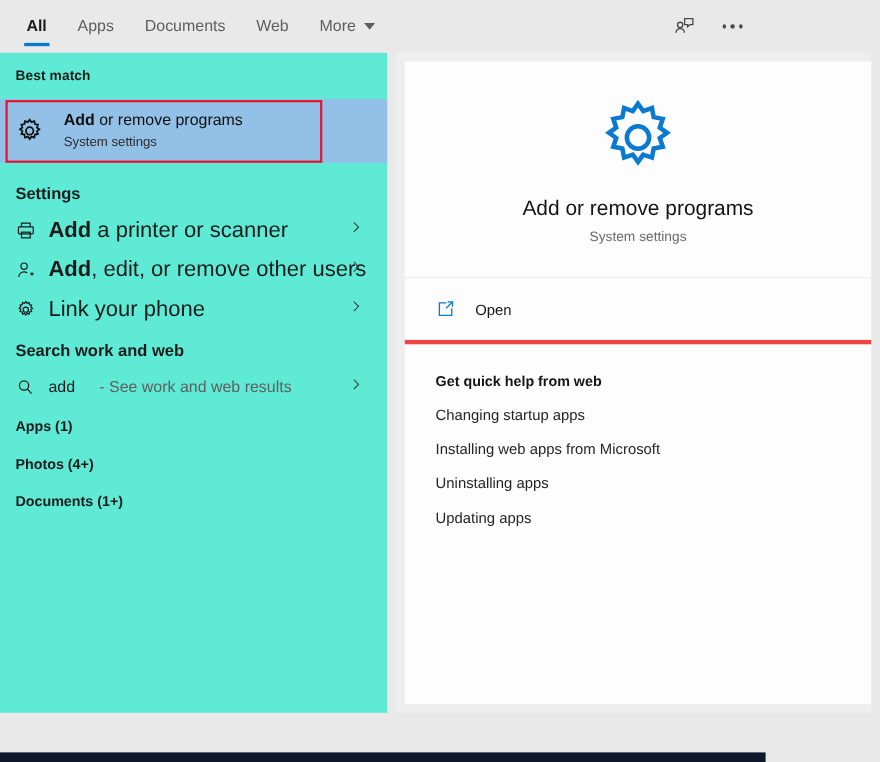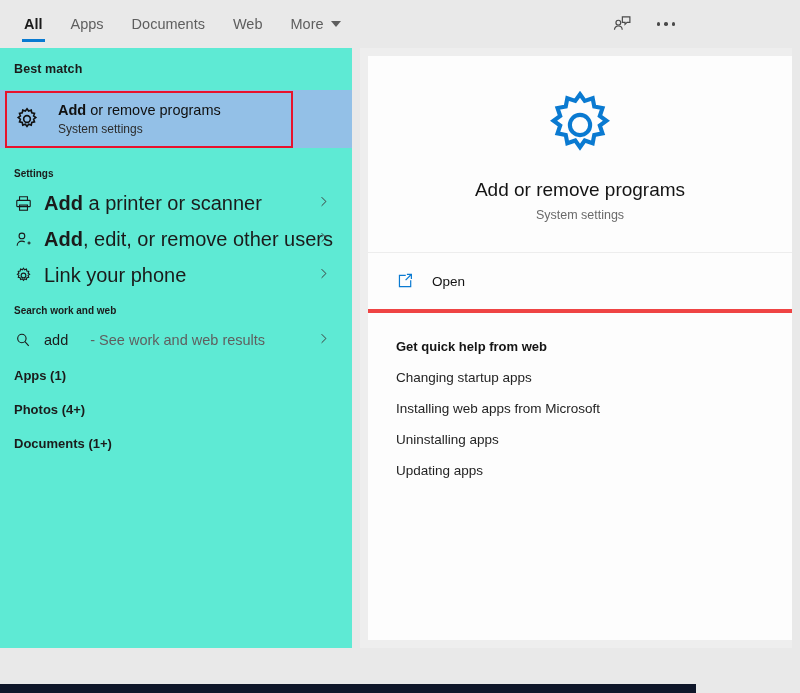--- a/index.html
+++ b/index.html
@@ -38,21 +38,21 @@
   .bm-sub{font-size:12px;color:#2b2b2b;line-height:16px;margin-top:2px;}
   .redbox{position:absolute;left:5px;top:43px;width:288px;height:57px;
           border:2.5px solid #e8112d;box-sizing:border-box;pointer-events:none;}
 
   .rowlist{position:absolute;left:0;top:108px;width:352px;}
   .row{position:relative;height:36px;display:flex;align-items:center;padding-left:14px;box-sizing:border-box;cursor:default;}
   .row .ic{width:30px;display:flex;align-items:center;justify-content:flex-start;}
   .row .lbl{font-size:20px;color:#1b1b1b;white-space:nowrap;}
   .row .lbl b{font-weight:bold;}
   .chev{position:absolute;right:22px;top:50%;transform:translateY(-50%);}
-  .sectionhead{font-size:10px;font-weight:bold;color:#1b1b1b;padding:12px 0 6px 14px;}
+  .sectionhead{font-size:15px;font-weight:bold;color:#1b1b1b;padding:12px 0 6px 14px;}
   .catrow{height:34px;display:flex;align-items:center;padding-left:14px;font-size:13px;font-weight:bold;color:#1b1b1b;cursor:default;}
   .webq{font-size:14.5px;color:#1b1b1b;}
   .webq .g{color:#5f5f5f;margin-left:18px;}
 
   
   .rightcol{position:absolute;left:360px;top:48px;width:432px;height:600px;background:#eeeeee;}
   .card{position:absolute;left:8px;top:8px;width:424px;height:584px;background:#fdfdfd;}
   .hero{height:196px;display:flex;flex-direction:column;align-items:center;justify-content:center;
         border-bottom:1px solid #ededed;}
   .hero-title{font-size:19px;color:#141414;margin-top:16px;}

